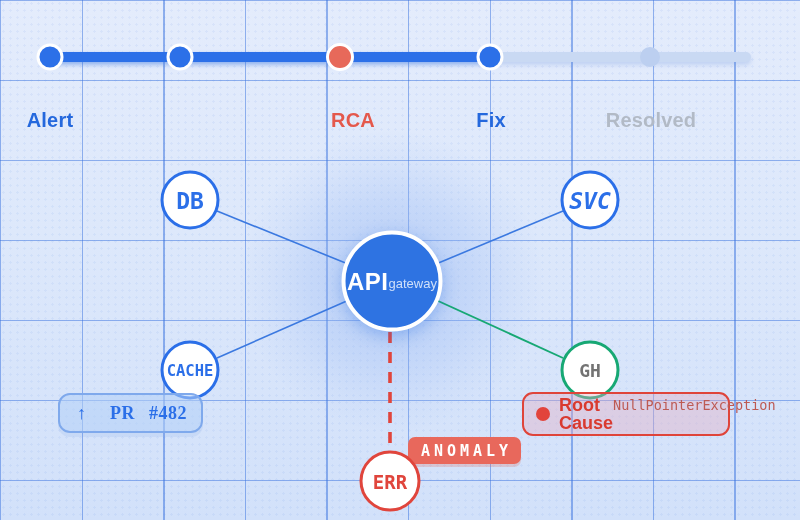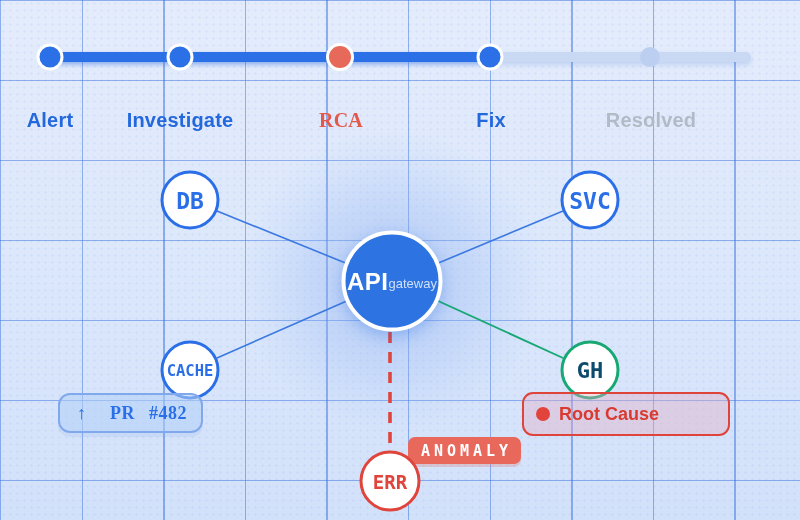--- a/index.html
+++ b/index.html
@@ -31,21 +31,21 @@
   .dot.pending{width:20px;height:20px;background:#bccff0;}
   .stage-label{position:absolute;top:70px;transform:translateX(-50%);
     font-weight:bold;font-size:20px;letter-spacing:0.2px;color:#2468dd;white-space:nowrap;margin-top:39px;}
   .stage-label.coral{color:#e4584c;}
   .stage-label.pending{color:#b2bac6;}
   
   .node{position:absolute;transform:translate(-50%,-50%);border-radius:50%;background:#ffffff;
     display:flex;align-items:center;justify-content:center;box-sizing:border-box;
     font-family:"DejaVu Sans Mono",monospace;font-weight:bold;}
   .node.blue{width:59px;height:59px;border:3.5px solid #2b6fe8;color:#2b6fe8;font-size:23px;}
-  .node.green{width:59px;height:59px;border:3.5px solid #17a874;color:#0c4a6e;font-size:22px;}
+  .node.green{width:59px;height:59px;border:3.5px solid #17a874;color:#737373;font-size:18px;}
   .node.red{width:61px;height:61px;border:3.5px solid #e0453c;color:#e0453c;font-size:19px;}
   .node.small-text{font-size:15.5px;}
   .api{position:absolute;left:392px;top:281px;width:93px;height:93px;transform:translate(-50%,-50%);
     border-radius:50%;background:#2e73e2;border:4px solid #ffffff;box-sizing:content-box;
     display:flex;flex-direction:row;align-items:center;justify-content:center;
     box-shadow:0 5px 16px rgba(46,115,226,0.35);}
   .api .t{color:#ffffff;font-weight:800;font-size:24px;letter-spacing:0.5px;line-height:1;}
   .api .s{color:#cfe0fa;font-size:13px;margin-top:3px;line-height:1;}
   
   .pr-badge{position:absolute;left:58px;top:393px;width:145px;height:40px;box-sizing:border-box;
@@ -85,33 +85,32 @@
   <div class="track"></div>
   <div class="progress"></div>
 
   <div class="dot blue" style="left:50px;"></div>
   <div class="dot blue" style="left:180px;"></div>
   <div class="dot coral" style="left:340px;"></div>
   <div class="dot blue" style="left:490px;"></div>
   <div class="dot pending" style="left:650px;"></div>
 
   <div class="stage-label" style="left:50px;">Alert</div>
-  <div class="stage-label" style="left:180px;">Investigate</div>
-  <div class="stage-label coral" style="left:341px;font-family:Liberation Serif, serif;">RCA</div>
+  <div class="stage-label coral" style="left:353px;">RCA</div>
   <div class="stage-label" style="left:491px;">Fix</div>
   <div class="stage-label pending" style="left:651px;">Resolved</div>
 
   <div class="anomaly-badge">
     <span class="lbl">ANOMALY</span>
   </div>
 
   <div class="node blue" style="left:190px;top:200px;">
     <span>DB</span>
   </div>
-  <div class="node blue" style="left:590px;top:200px;">
+  <div class="node blue" style="left:590px;top:200px;font-style:italic;">
     <span>SVC</span>
   </div>
   <div class="node blue small-text" style="left:190px;top:370px;">
     <span>CACHE</span>
   </div>
   <div class="node green" style="left:590px;top:370px;">
     <span>GH</span>
   </div>
   <div class="node red" style="left:390px;top:481px;">
     <span>ERR</span>
@@ -124,15 +123,16 @@
 
   <div class="pr-badge">
     <span class="arrow">↑</span>
     <span class="lbl">PR #482</span>
   </div>
 
   <div class="rc-badge">
     <span class="rc-dot"></span>
     <span class="rc-text">
       <span class="rc-title">Root Cause</span>
+      <span class="rc-sub">NullPointerException</span>
     </span>
   </div>
 </div>
 
 </body></html>

